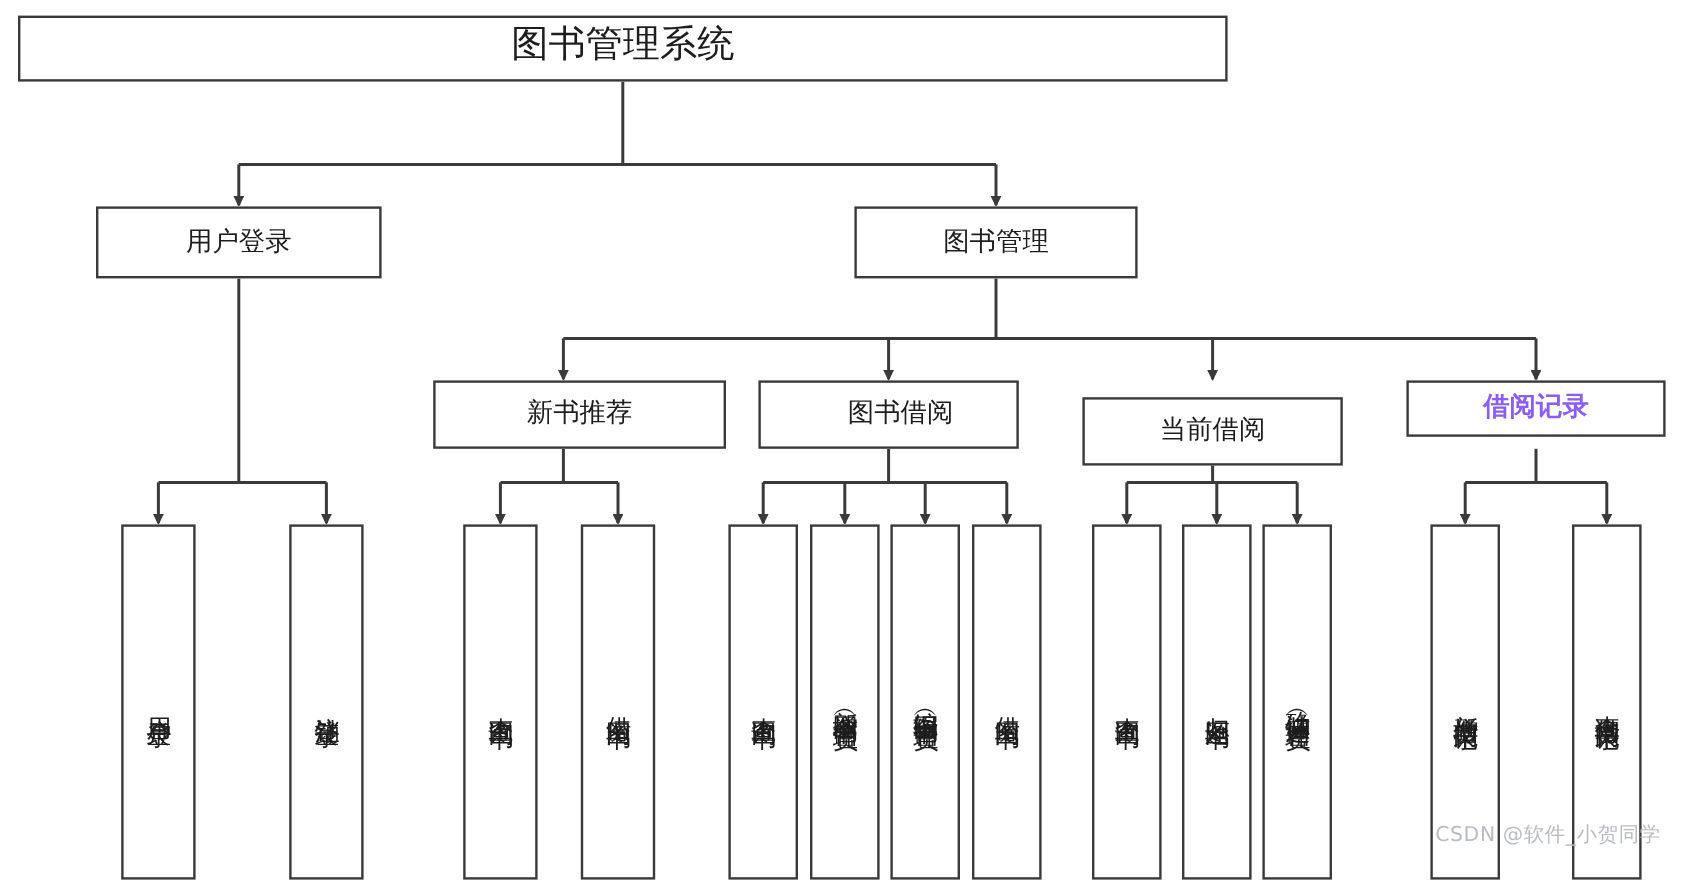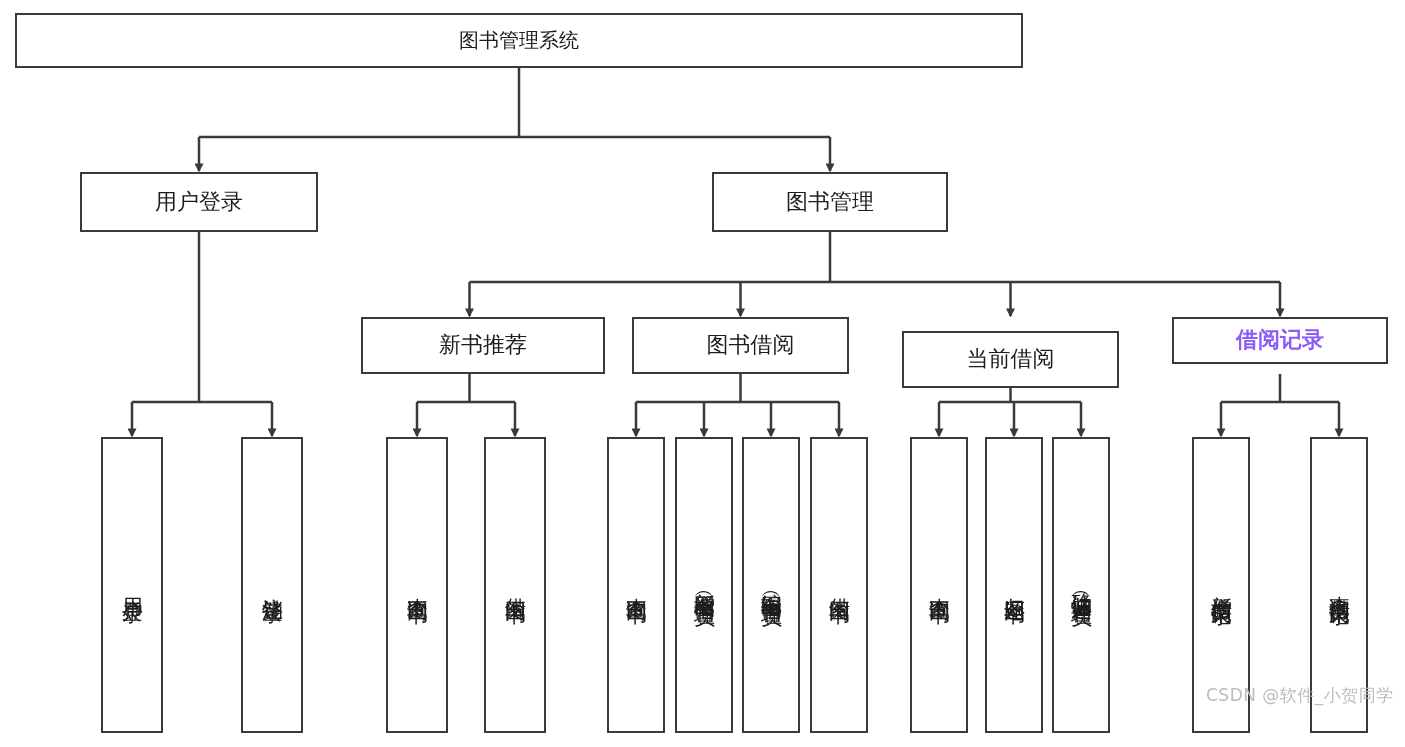--- a/index.html
+++ b/index.html
@@ -37,21 +37,22 @@
   }
   .node .label {
     text-align: center;
     line-height: 1.12;
     white-space: nowrap;
   }
   .node.horizontal .label {
     font-size: 22px;
   }
   .node.root .label {
-    font-size: 20px;
+    font-size: 31px;
+    font-family: Liberation Mono, monospace;
   }
   .node.vertical {
     align-items: center;
     justify-content: center;
   }
   .node.vertical .label {
     writing-mode: vertical-rl;
     text-orientation: upright;
     font-size: 21px;
     letter-spacing: 2px;
@@ -167,14 +168,14 @@
       <div class="node vertical" style="left: 1052px; top: 437px; width: 58px; height: 296px; border-color: rgb(58, 58, 58); color: rgb(29, 29, 29);">
         <span class="label">确认归还（管理员）</span>
       </div>
       <div class="node vertical" style="left: 1192px; top: 437px; width: 58px; height: 296px; border-color: rgb(58, 58, 58); color: rgb(29, 29, 29);">
         <span class="label">新增借阅记录</span>
       </div>
       <div class="node vertical" style="left: 1310px; top: 437px; width: 58px; height: 296px; border-color: rgb(58, 58, 58); color: rgb(29, 29, 29);">
         <span class="label">查询借阅记录</span>
       </div>
     </div>
-  <div class="watermark" style="left: 1196px; top: 684px; color: rgb(185, 188, 192); margin-left: 10px;">CSDN @软件_小贺同学</div>
+  <div class="watermark" style="left: 1196px; top: 684px; color: rgb(185, 188, 192);">CSDN @软件_小贺同学</div>
 </div>
 
 </body></html>

